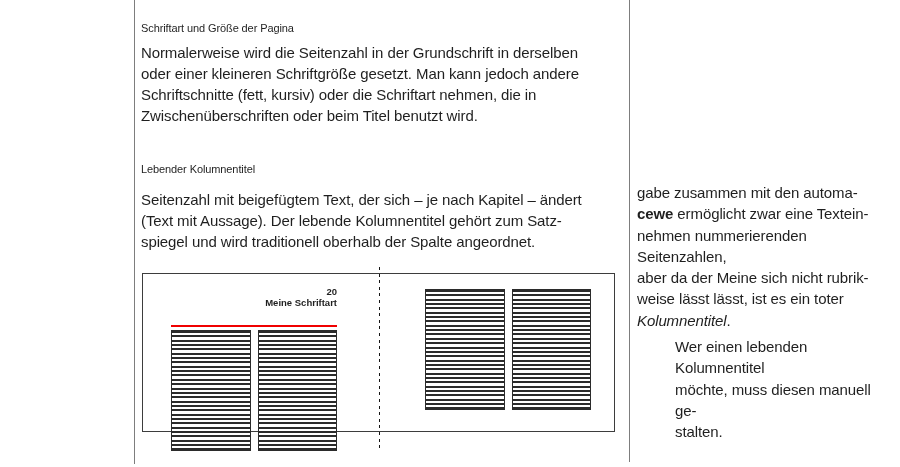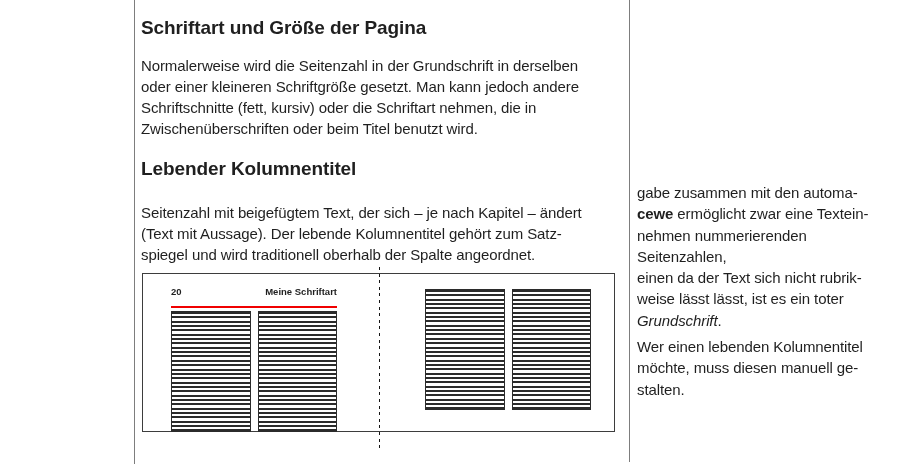--- a/index.html
+++ b/index.html
@@ -27,49 +27,48 @@
   .vrule.left  { left: 133.5px; top: 0; height: 464px; }
   .vrule.right { left: 628.5px; top: 0; height: 462px; }
 
   
   .main-col {
     position: absolute;
     left: 141px;
     width: 474px;
   }
   .heading {
-    font-weight: 700;
-    font-size: 19px;
+    font-weight: 400;
+    font-size: 11px;
     line-height: 22px;
     letter-spacing: -0.1px;
   }
   .para {
     font-size: 15px;
     line-height: 21px;
     letter-spacing: -0.1px;
     white-space: pre-line;
-    margin-top: 13px;
   }
   #section1-heading { top: 17px; }
   #section1-body    { top: 42px; }
   #section2-heading { top: 158px; }
   #section2-body    { top: 189px; }
   .abs { position: absolute; left: 0; right: 0; }
 
   
   .side-col {
     position: absolute;
     left: 637px;
     top: 182px;
     width: 255px;
     font-size: 15px;
     line-height: 21.3px;
     letter-spacing: -0.1px;
   }
-  .side-col .para2 { margin-top: 5px; white-space: pre-line; }
+  .side-col .para2 { margin-top: 5px; white-space: pre-line; margin-left: 38px; }
 
   
   .spread-box {
     position: absolute;
     left: 142px;
     top: 273px;
     width: 471px;
     height: 157px;
     border: 1.6px solid #3d3d3d;
     background: #ffffff;
@@ -89,21 +88,22 @@
   .book-page.left  { left: 28px;  width: 166px; }
   .book-page.right { left: 282px; width: 166px; }
   .page-header {
     display: flex;
     justify-content: space-between;
     align-items: flex-end;
     font-weight: 700;
     font-size: 9.5px;
     line-height: 11px;
     border-bottom: 2px solid var(--red);
-    padding-bottom: 9px;
+    padding-bottom: 17px;
+    flex-direction: column;
   }
   .page-cols {
     margin-top: 3px;
     display: flex;
     gap: 7px;
     height: 121px;
   }
   .text-block {
     flex: 1;
     border: 1px solid #2b2b2b;
@@ -151,22 +151,22 @@
     </div>
   </div>
 
   <div class="spine-dash"></div>
 
   <div class="side-col">
     <div class="para1">
         <div><span>gabe zusammen mit den automa-</span></div>
         <div><span style="font-weight: 700;">cewe</span><span> ermöglicht zwar eine Textein-</span></div>
         <div><span>nehmen nummerierenden Seitenzahlen,</span></div>
-        <div><span>einen da der Text sich nicht rubrik-</span></div>
+        <div><span>aber da der Meine sich nicht rubrik-</span></div>
         <div><span>weise lässt lässt, ist es ein </span><span style="">toter</span></div>
-        <div><span style="font-style: italic;">Grundschrift</span><span>.</span></div>
+        <div><span style="font-style: italic;">Kolumnentitel</span><span>.</span></div>
       </div>
     <div class="para2">Wer einen lebenden Kolumnentitel
 möchte, muss diesen manuell ge-
 stalten.</div>
   </div>
 
 </div>
 
 </body></html>

